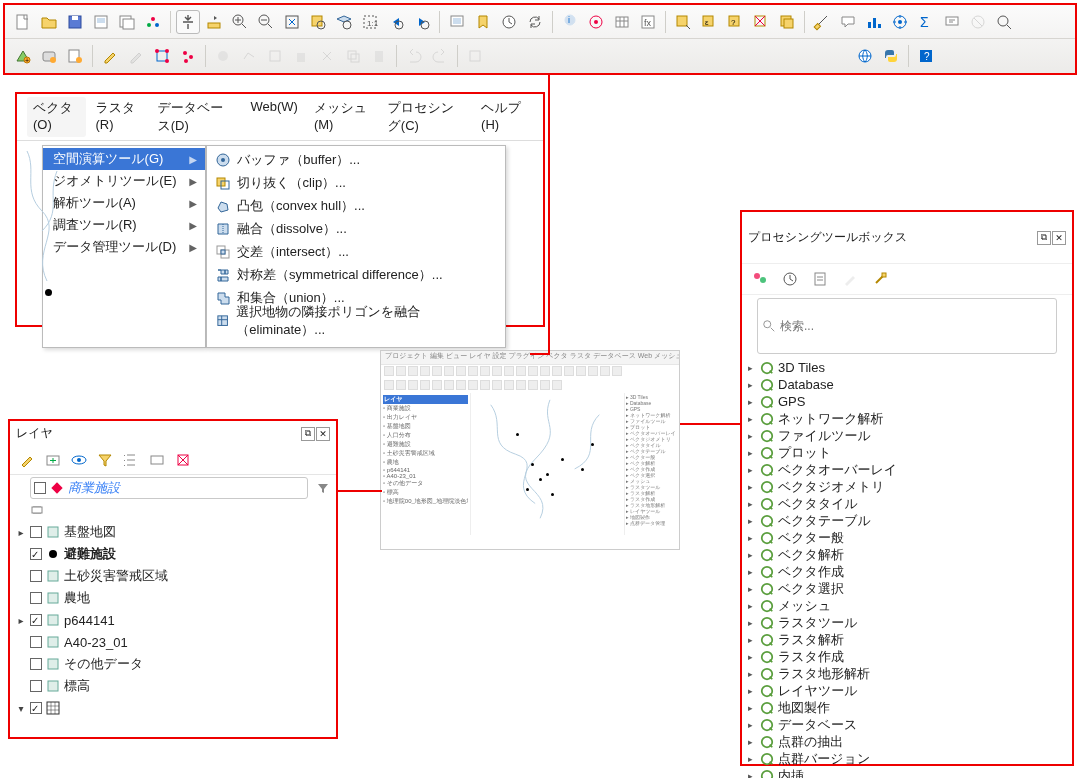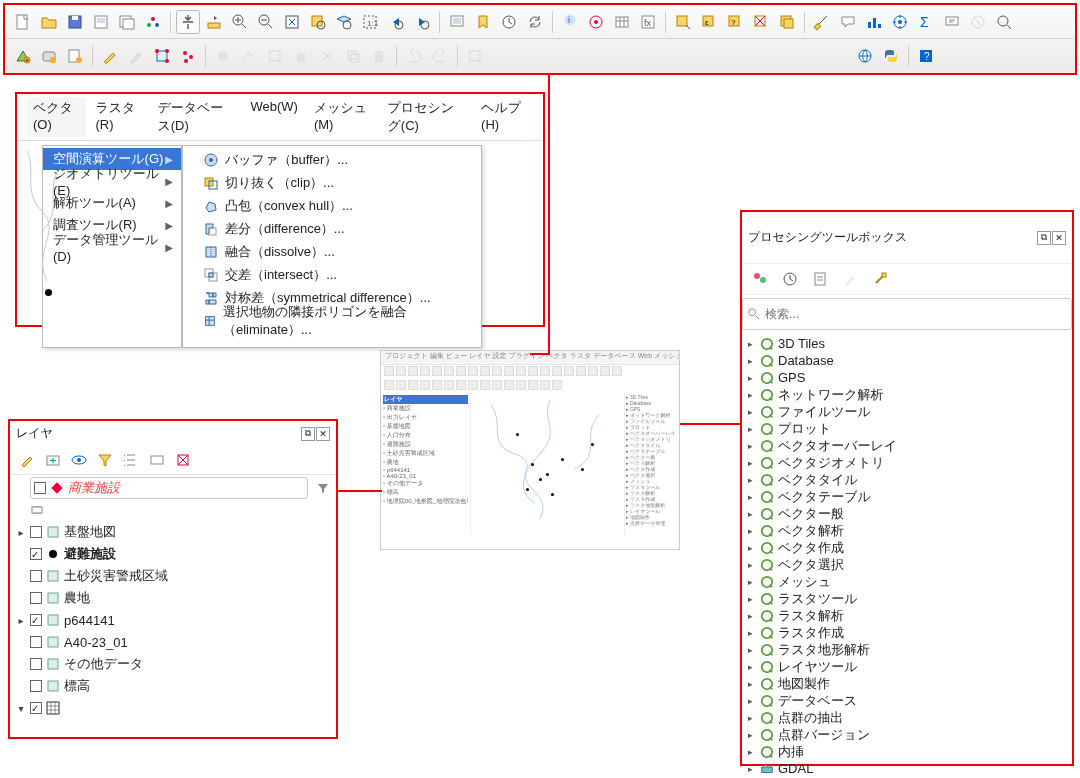--- a/index.html
+++ b/index.html
@@ -13,53 +13,53 @@
   .tb-btn.disabled { opacity: 0.35; cursor: default; }
   .tb-btn svg { width: 18px; height: 18px; }
   .tb-sep { width: 1px; height: 22px; background: #cfcec9; margin: 0 3px; display: inline-block; }
 
   
   .menu-region { position: absolute; top: 92px; left: 15px; width: 530px; height: 235px; border: 2.5px solid #e00; background: #fff; }
   .menubar { display: flex; gap: 4px; padding: 3px 10px; border-bottom: 1px solid #ddd; font-size: 13px; }
   .menubar span { padding: 2px 6px; cursor: pointer; border-radius: 3px; }
   .menubar span.active { background: #f5f5f5; }
   .menu-columns { display: flex; height: calc(100% - 24px); }
-  .dropdown { width: 140px; background: #fff; border: 1px solid #bbb; box-shadow: 2px 2px 4px rgba(0,0,0,0.15); margin: 4px 0 0 12px; padding: 2px 0; font-size: 13px; }
+  .dropdown { width: 164px; background: #fff; border: 1px solid #bbb; box-shadow: 2px 2px 4px rgba(0,0,0,0.15); margin: 4px 0 0 12px; padding: 2px 0; font-size: 13px; }
   .dropdown .mi { display: flex; align-items: center; justify-content: space-between; padding: 3px 8px 3px 10px; cursor: pointer; height: 22px; }
   .dropdown .mi.sel { background: #3a76d6; color: #fff; }
   .dropdown .mi .arr { font-size: 10px; opacity: .7; }
   .submenu { width: 300px; background: #fff; border: 1px solid #bbb; box-shadow: 2px 2px 4px rgba(0,0,0,0.15); margin: 4px 0 0 0; padding: 2px 0; font-size: 13px; }
-  .submenu .smi { display: flex; align-items: center; padding: 3px 20px; gap: 6px; height: 23px; cursor: pointer; }
+  .submenu .smi { display: flex; align-items: center; padding: 3px 8px; gap: 6px; height: 23px; cursor: pointer; }
   .submenu .ico { width: 16px; height: 16px; display: inline-flex; align-items: center; justify-content: center; }
   .map-bg { position: relative; flex: 0 0 55px; }
   .map-bg .dot { position:absolute; top:148px; left:28px; width:7px;height:7px;background:#000;border-radius:50%; }
   
   
   .layer-panel { position: absolute; top: 419px; left: 8px; width: 330px; height: 320px; border: 2.5px solid #e00; background: #fff; }
   .panel-title { font-size: 12px; padding: 4px 6px; background: #fff; display:flex; align-items:center; justify-content:space-between; }
   .panel-title .winbtns { display:flex; gap:1px; }
   .panel-title .winbtns span { width:14px;height:14px;border:1px solid #999; font-size:9px;display:flex;align-items:center;justify-content:center;cursor:pointer; }
   .layer-tb { display:flex; gap:4px; padding: 3px 6px; border-bottom: 1px solid #e5e5e5; }
   .layer-tb .tb-btn { width:22px;height:22px; }
   .layer-tree { padding: 2px 4px; font-size: 13px; }
   .layer-row { display:flex; align-items:center; gap:4px; padding: 1px 2px; height: 22px; }
   .layer-row .tw { width:10px; font-size:10px; text-align:center; cursor:pointer; color:#444; }
   .layer-row .cb { width:12px;height:12px; border:1px solid #666; display:inline-block; }
   .layer-row .cb.checked::after { content:"✓"; font-size:10px; position:relative; top:-3px; left:0; }
   .layer-row .sym { width:14px;height:14px; display:inline-flex;align-items:center;justify-content:center; }
   .layer-row .lbl { white-space:nowrap; }
-  .layer-row.dim .lbl { color:#ef4444; font-style: italic; }
+  .layer-row.dim .lbl { color:#3b82f6; font-style: italic; }
   .layer-hl { border:1px solid #c9c9c9; border-radius:3px; padding:1px 3px; display:flex; align-items:center; gap:4px; flex:1; margin-right:4px;}
   .filter-ico { width:14px;height:14px;}
   
   
   .proc-panel { position: absolute; top: 210px; right: 6px; width: 334px; height: 556px; border: 2.5px solid #e00; background:#fff; }
   .proc-header { display:flex; align-items:center; justify-content:space-between; padding:17px 6px; font-size:12px; border-bottom:1px solid #eee;}
   .proc-tb { display:flex; gap:6px; padding:3px 6px; border-bottom:1px solid #eee;}
-  .proc-search { margin:3px 0; border:1px solid #ccc; border-radius:3px; display:flex; align-items:center; padding:8px 4px; gap:4px; color:#888;}
+  .proc-search { margin:3px 15px; border:1px solid #ccc; border-radius:3px; display:flex; align-items:center; padding:20px 4px; gap:4px; color:#888;}
   .proc-search input { border:none; outline:none; flex:1; font-size:12px; background:transparent; }
   .proc-tree { padding: 2px 4px; font-size: 13px; overflow:auto; }
   .proc-row { display:flex; align-items:center; gap:4px; padding: 0 2px; height: 17px; }
   .proc-row .tw { width:8px; font-size:9px; color:#555; }
   .qicon { width:14px;height:14px; }
   
   
   .thumb { position:absolute; top:350px; left:380px; width:300px; height:200px; border:1px solid #ccc; background:#fff; }
   .thumb .bar { height:14px; background:#f4f4f4; border-bottom:1px solid #e6e6e6; font-size:7px; color:#888; padding:0 4px; white-space:nowrap; overflow:hidden; }
   .thumb .tbrow { height:14px; display:flex; gap:2px; padding:1px 3px; }
@@ -508,29 +508,20 @@
           <span class="ico">
             <svg viewBox="0 0 16 16">
               <path d="M3 10l3-6 6 2 1 6-7 2z" fill="#cde" stroke="#369"></path>
             </svg>
           </span>
           <span>凸包（convex hull）...</span>
         </div>
       <div class="smi">
           <span class="ico">
             <svg viewBox="0 0 16 16">
-              <path d="M3 3h7v4H6v6H3z" fill="#cde" stroke="#369"></path>
-              <rect x="6" y="7" width="7" height="7" fill="none" stroke="#999"></rect>
-            </svg>
-          </span>
-          <span>差分（difference）...</span>
-        </div>
-      <div class="smi">
-          <span class="ico">
-            <svg viewBox="0 0 16 16">
               <path d="M3 3h10v10H3z" fill="#cde" stroke="#369"></path>
               <path d="M8 3v10" stroke="#369" stroke-dasharray="1"></path>
             </svg>
           </span>
           <span>融合（dissolve）...</span>
         </div>
       <div class="smi">
           <span class="ico">
             <svg viewBox="0 0 16 16">
               <rect x="2" y="2" width="8" height="8" fill="none" stroke="#999"></rect>
@@ -540,20 +531,28 @@
           </span>
           <span>交差（intersect）...</span>
         </div>
       <div class="smi">
           <span class="ico">
             <svg viewBox="0 0 16 16">
               <path d="M3 3h7v4H6v-4zM6 10h7v4h-7zM10 3h3v4h-3zM3 10h3v4H3z" fill="#cde" stroke="#369"></path>
             </svg>
           </span>
           <span>対称差（symmetrical difference）...</span>
+        </div>
+      <div class="smi">
+          <span class="ico">
+            <svg viewBox="0 0 16 16">
+              <path d="M3 3h7v4h4v7H6v-4H3z" fill="#cde" stroke="#369"></path>
+            </svg>
+          </span>
+          <span>和集合（union）...</span>
         </div>
       <div class="smi">
           <span class="ico">
             <svg viewBox="0 0 16 16">
               <rect x="3" y="3" width="10" height="10" fill="#cde" stroke="#369"></rect>
               <path d="M3 7h10M7 3v10" stroke="#369"></path>
             </svg>
           </span>
           <span>選択地物の隣接ポリゴンを融合（eliminate）...</span>
         </div>

